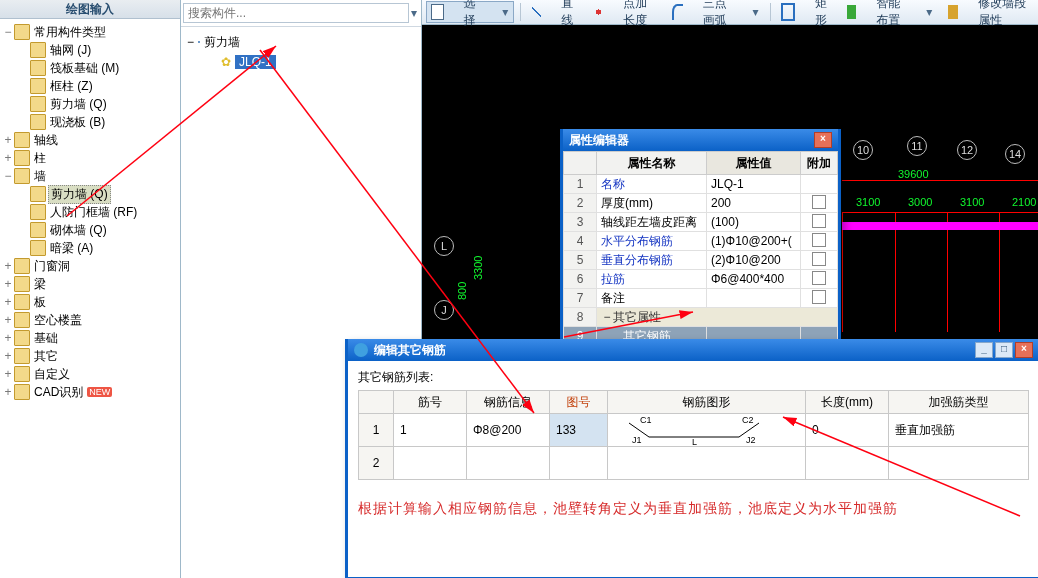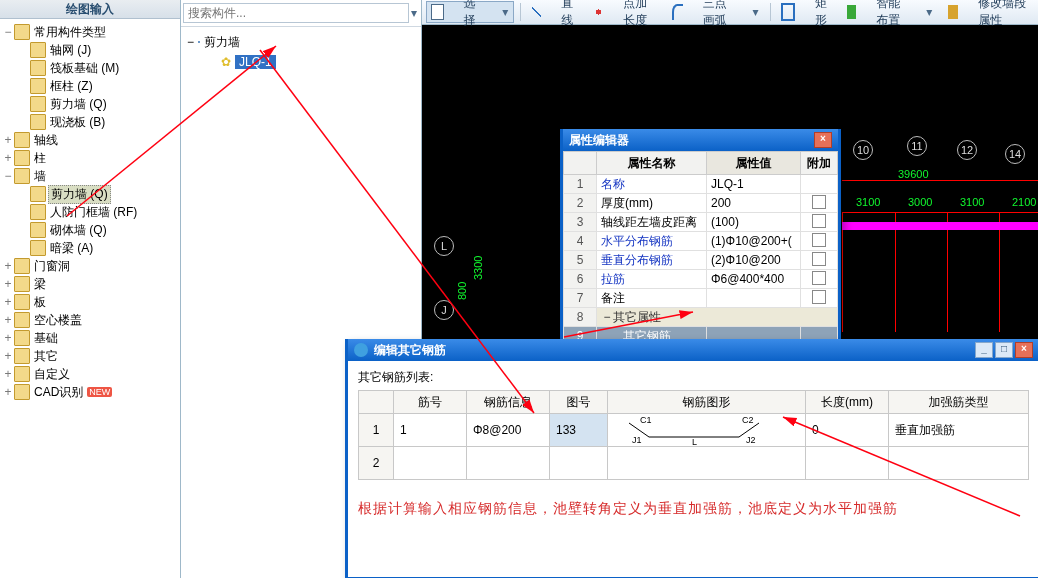--- a/index.html
+++ b/index.html
@@ -51,21 +51,21 @@
 .chkbox{width:12px;height:12px;border:1px solid #888;display:inline-block}
 .prop-grid tr.sel td{background:#8ea3b8;color:#fff}
 .prop-grid tr.cat td.name{background:#ece9d8;color:#333}
 
 .steel-win{left:345px;top:339px;width:691px;height:238px}
 .steel-body{padding:8px 10px}
 .steel-grid{width:100%;border-collapse:collapse;font-size:12px}
 .steel-grid th{background:#f6f5f2;border:1px solid #c8c8c8;height:20px;font-weight:normal}
 .steel-grid td{border:1px solid #c8c8c8;height:32px;padding:0 6px}
 .steel-grid td.idx{width:22px;text-align:center;background:#f6f5f2}
-.steel-grid th.hl{color:#000000}
+.steel-grid th.hl{color:#c2410c}
 .steel-grid td.hl{background:#d4e3f1}
 .diagram-cell{text-align:left;position:relative}
 .diagram-cell svg{vertical-align:middle}
 .note{color:#d62b2b;margin-top:20px;font-size:14px;letter-spacing:1px}
 
 .anno{position:absolute;left:0;top:0;width:1038px;height:578px;pointer-events:none;z-index:200}
 
 .i-folder{background:#f3d98a;border:1px solid #c39a2e}
 .i-leaf{background:#dbecff;border:1px solid #6b98c9}
 </style>

